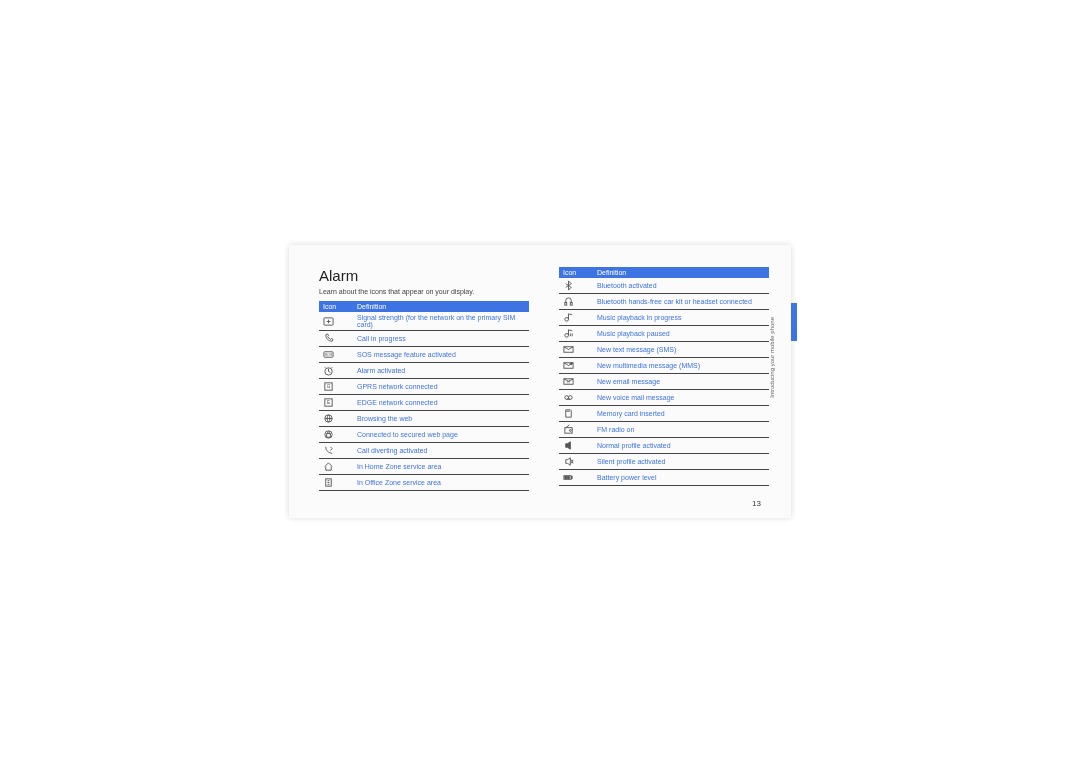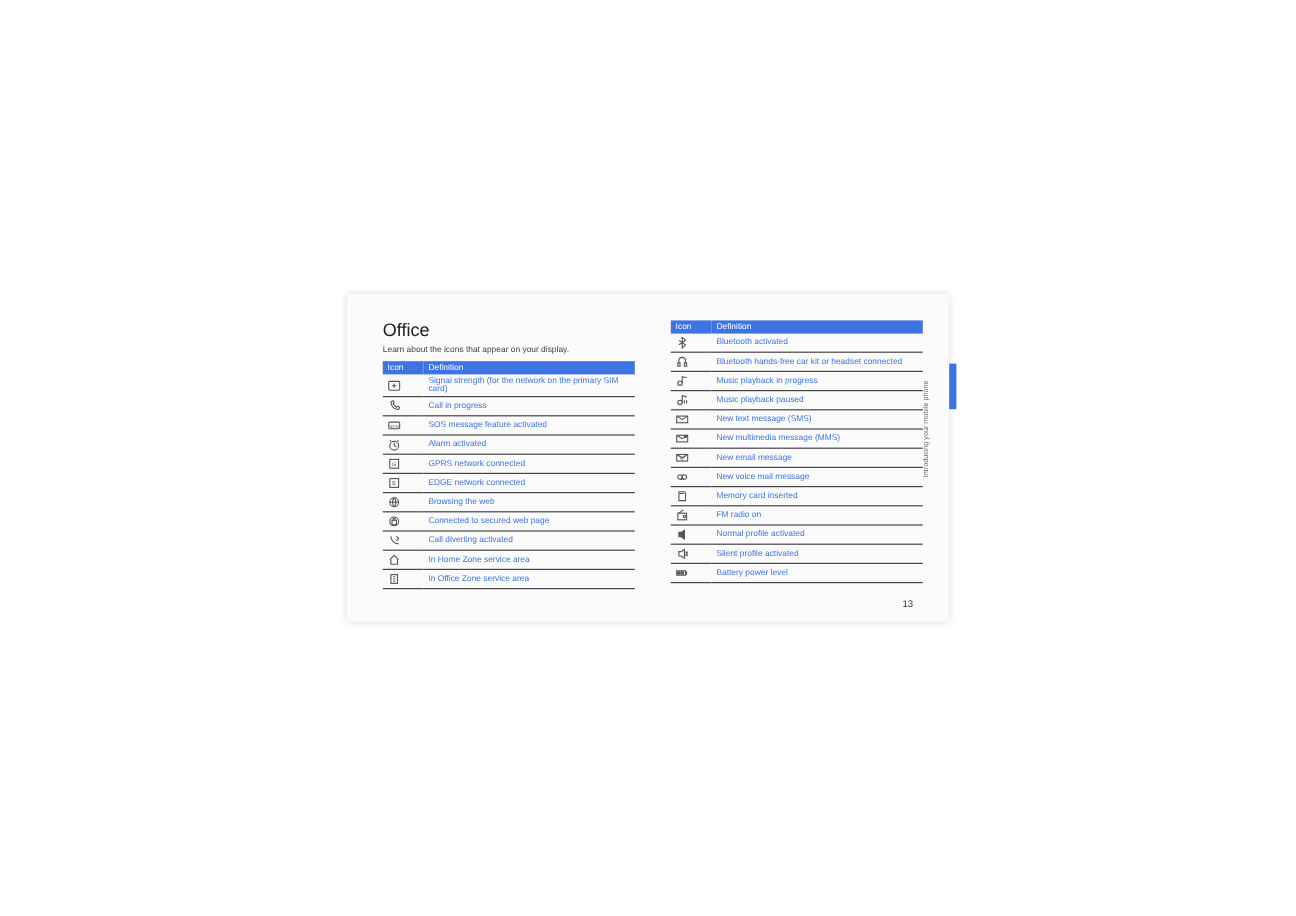--- a/index.html
+++ b/index.html
@@ -108,21 +108,21 @@
 </head>
 <body>
 
 <div class="page">
   <div class="side-tab"></div>
   <div class="side-label">Introducing your mobile phone</div>
 
   <div class="content">
 
     <div class="col left">
-      <h1>Office</h1>
+      <h1>Alarm</h1>
       <p class="intro">Learn about the icons that appear on your display.</p>
 
       <table>
         <thead>
           <tr>
             <th>Icon</th>
             <th>Definition</th>
           </tr>
         </thead>
         <tbody>

